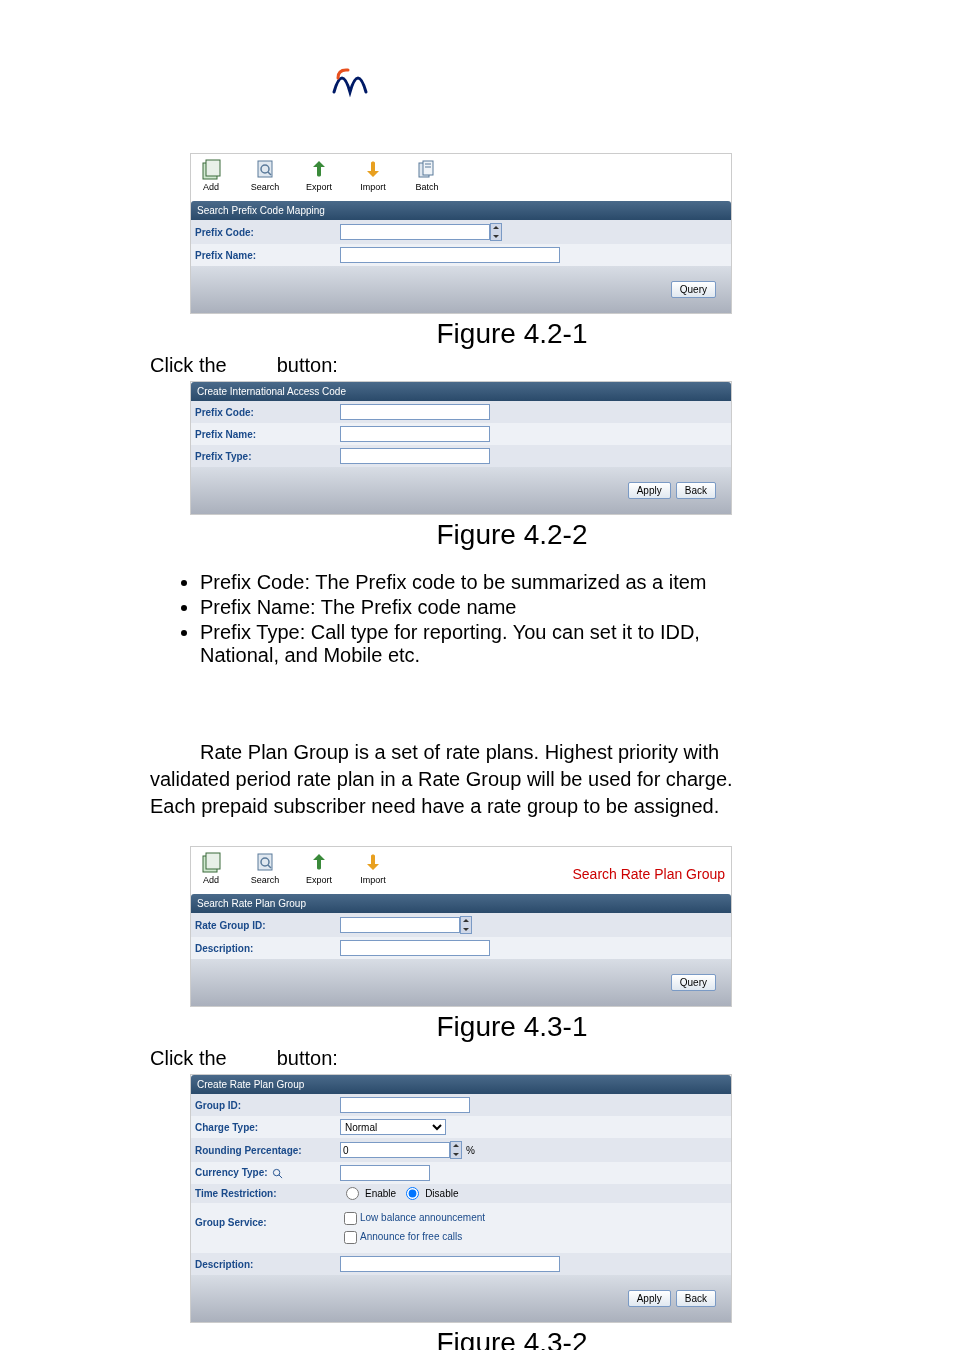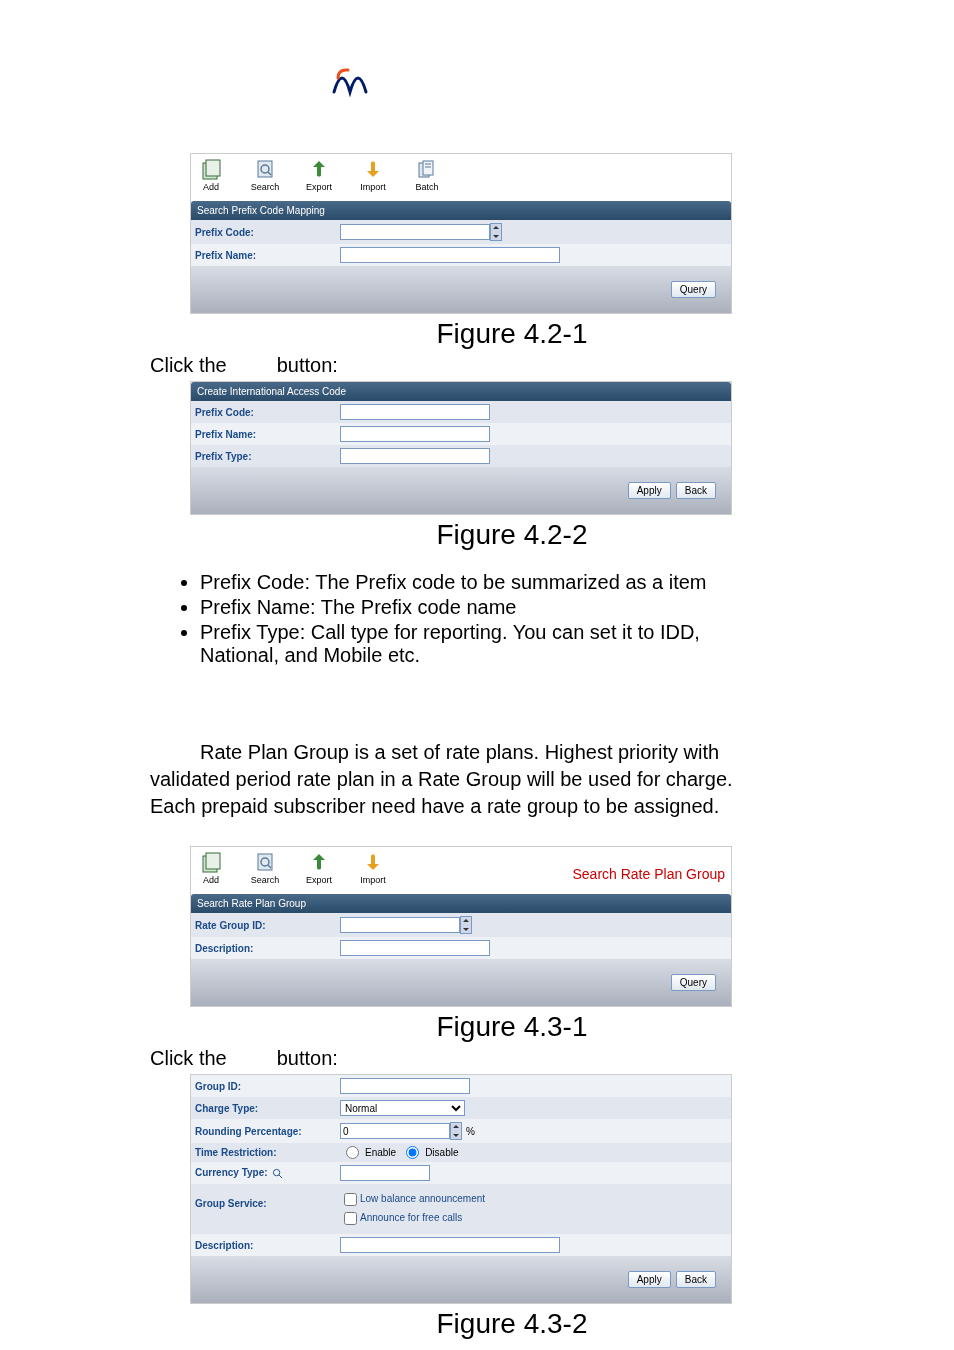--- a/index.html
+++ b/index.html
@@ -142,21 +142,21 @@
     margin-left: 30px;
   }
   .red-title {
     color: #c00;
     font-size: 14px;
     font-family: Arial;
   }
   .select {
     height: 16px;
     border: 1px solid #7a9ac5;
-    width: 125px;
+    width: 106px;
     font-size: 10px;
     box-sizing: border-box;
     background: #fff;
   }
   .radio-group {
     display: flex;
     align-items: center;
     gap: 4px;
     font-size: 10px;
   }
@@ -342,55 +342,56 @@
   </div>
 
   <div class="caption">Figure 4.3-1</div>
 
   <div class="body-text" style="margin-left:-20px;">
     <span>Click the</span>&nbsp;&nbsp;&nbsp;&nbsp;&nbsp;&nbsp;&nbsp;&nbsp;
     <span>button:</span>
   </div>
 
   <div class="panel">
+    <div class="panel-header">Create Rate Plan Group</div>
     <div class="form-row">
       <span class="form-label">Group ID:</span>
       <input class="form-input" style="width: 130px;">
     </div>
     <div class="form-row">
       <span class="form-label">Charge Type:</span>
       <select class="select">
         <option>Normal</option>
       </select>
     </div>
     <div class="form-row">
       <span class="form-label">Rounding Percentage:</span>
       <input class="form-input" style="width: 110px;" value="0">
       <span class="spinner"></span>
       <span style="margin-left:4px;font-size:10px;">%</span>
+    </div>
+    <div class="form-row">
+      <span class="form-label">
+        <span>Currency Type:</span>
+        <svg class="mag-icon" viewBox="0 0 12 12">
+            <circle cx="5" cy="5" r="3.5" fill="none" stroke="#1a4a8a" stroke-width="1"></circle>
+            <line x1="7.5" y1="7.5" x2="11" y2="11" stroke="#1a4a8a" stroke-width="1"></line>
+          </svg>
+      </span>
+      <input class="form-input" style="width: 90px;">
     </div>
     <div class="form-row">
       <span class="form-label">Time Restriction:</span>
       <span class="radio-group">
         <input type="radio" name="tr" style="">
           <span>Enable</span>
         <input type="radio" name="tr" checked="" style="">
           <span>Disable</span>
       </span>
     </div>
-    <div class="form-row">
-      <span class="form-label">
-        <span>Currency Type:</span>
-        <svg class="mag-icon" viewBox="0 0 12 12">
-            <circle cx="5" cy="5" r="3.5" fill="none" stroke="#1a4a8a" stroke-width="1"></circle>
-            <line x1="7.5" y1="7.5" x2="11" y2="11" stroke="#1a4a8a" stroke-width="1"></line>
-          </svg>
-      </span>
-      <input class="form-input" style="width: 90px;">
-    </div>
     <div class="form-row" style="align-items:flex-start;padding:6px 4px;">
       <span class="form-label" style="padding-top:8px;">Group Service:</span>
       <span class="checkbox-group">
         <label><input type="checkbox" style=""><span>Low balance announcement</span></label><br>
         <label><input type="checkbox" style=""><span>Announce for free calls</span></label>
       </span>
     </div>
     <div class="form-row">
       <span class="form-label">Description:</span>
       <input class="form-input wide" style="">

